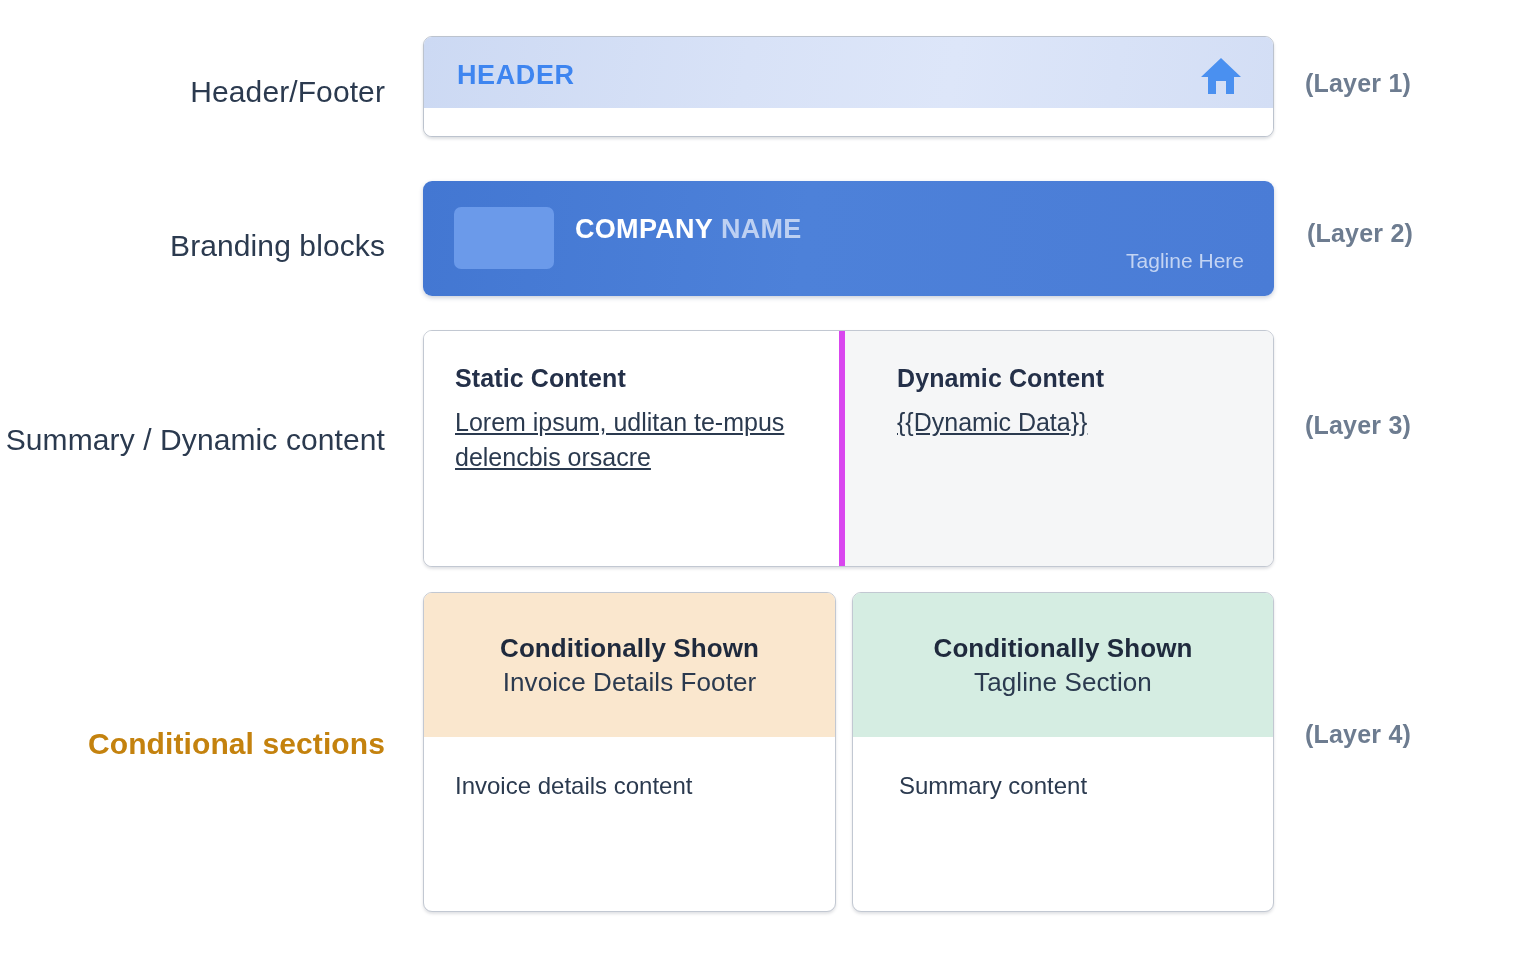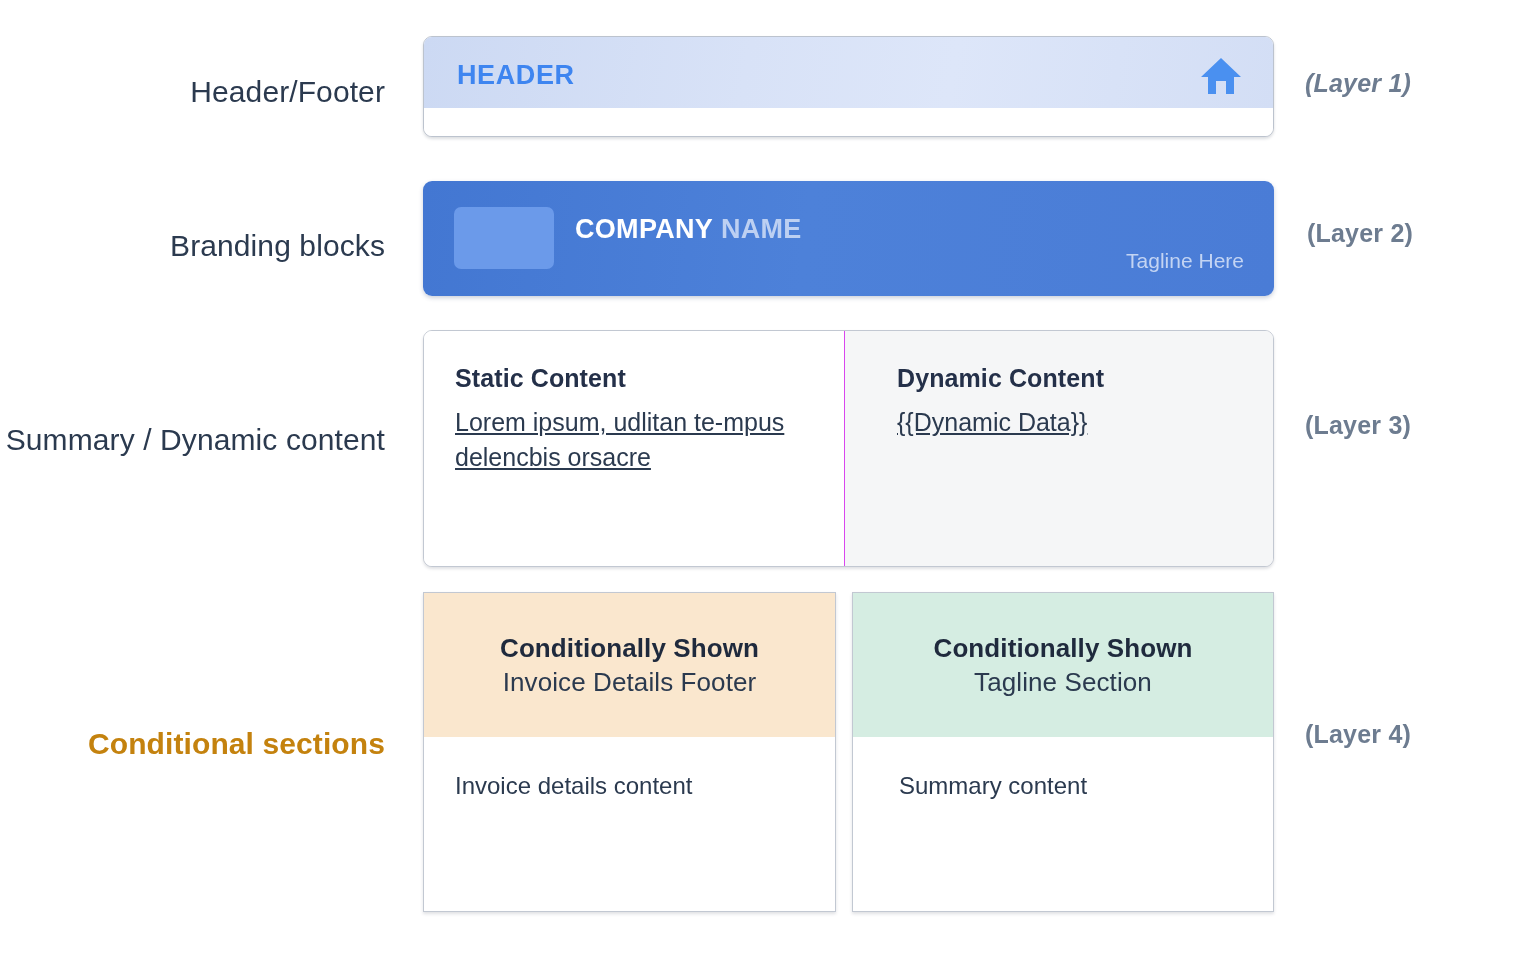--- a/index.html
+++ b/index.html
@@ -144,21 +144,21 @@
     box-shadow: 0 2px 3px rgba(60,70,90,0.16);
     display: flex;
   }
   .content-pane {
     box-sizing: border-box;
     padding: 33px 30px 0 31px;
   }
   .pane-static {
     width: 421px;
     background: #ffffff;
-    border-right: 1px solid #d946ef;
+    border-right: 6px solid #d946ef;
   }
   .pane-dynamic {
     flex: 1;
     background: #F5F6F7;
     padding-left: 52px;
   }
   .pane-heading {
     color: #243049;
     font-size: 25px;
     font-weight: 700;
@@ -174,21 +174,21 @@
     text-decoration: underline;
   }
   .pane-dynamic .pane-body { max-width: none; white-space: nowrap; }
 
   
   .cond-card {
     position: absolute;
     top: 592px;
     height: 320px;
     border: 1px solid #C2C8D2;
-    border-radius: 0;
+    border-radius: 9px;
     background: #ffffff;
     box-sizing: border-box;
     overflow: hidden;
     box-shadow: 0 2px 3px rgba(60,70,90,0.16);
   }
   #cond-invoice { left: 423px; width: 413px; }
   #cond-summary { left: 852px; width: 422px; }
 
   .cond-head {
     height: 144px;
@@ -229,21 +229,21 @@
 <div class="canvas">
 
   <div class="row-label" style="right:1148px; top:74px;">Header/Footer</div>
 
   <div class="row-label" style="right:1148px; top:228px;">Branding blocks</div>
 
   <div class="row-label" style="right:1148px; top:422px;">Summary / Dynamic content</div>
 
   <div class="row-label accent" style="right:1148px; top:726px;">Conditional sections</div>
 
-  <div class="layer-label" style="left:1305px; top:69px;font-style:italic;">(Layer 1)</div>
+  <div class="layer-label" style="left:1305px; top:69px;">(Layer 1)</div>
   <div class="layer-label" style="left:1307px; top:219px;">(Layer 2)</div>
   <div class="layer-label" style="left:1305px; top:411px;">(Layer 3)</div>
   <div class="layer-label" style="left:1305px; top:720px;">(Layer 4)</div>
 
   <div class="card" id="header-card">
     <div class="header-band">
       <span class="header-title">HEADER</span>
       <span class="home-icon">
         <svg width="44" height="40" viewBox="0 0 44 40" aria-hidden="true">
           <path d="M22 2 L42 21 L35 21 L35 38 L27 38 L27 25 L17 25 L17 38 L9 38 L9 21 L2 21 Z" fill="#4A90F0"></path>

